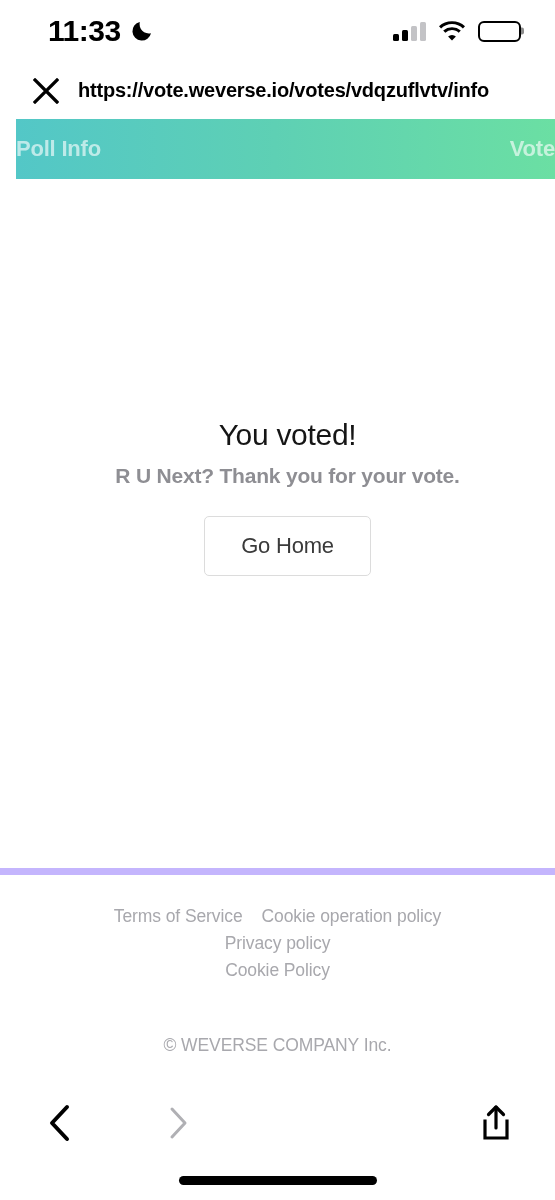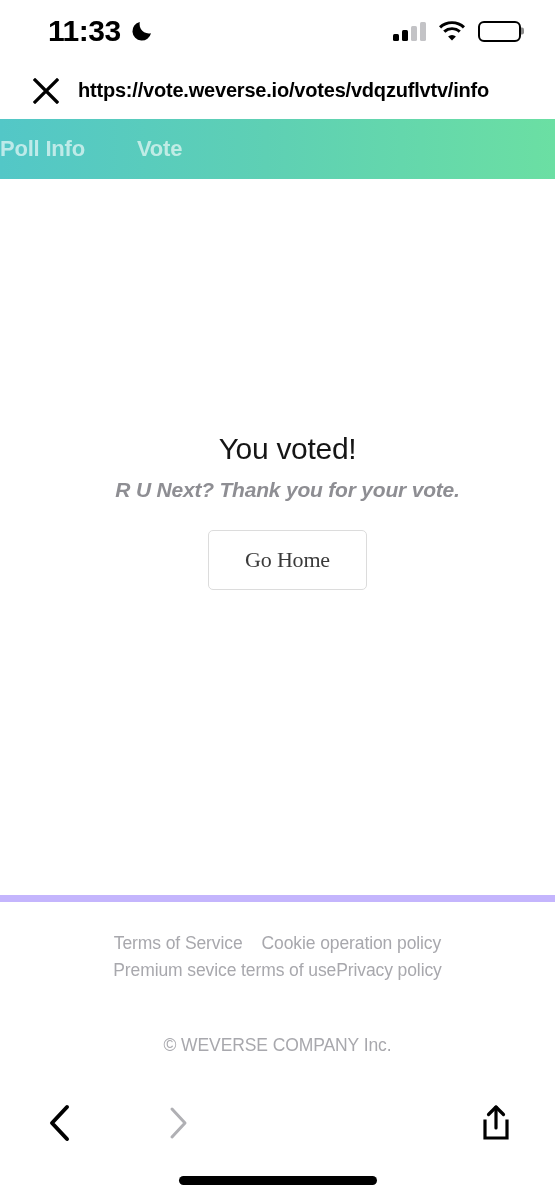--- a/index.html
+++ b/index.html
@@ -139,22 +139,23 @@
     padding-right: 40px;
   }
 
   
   .tab-header {
     height: 60px;
     flex: 0 0 60px;
     background: linear-gradient(to right, #53c7c7 0%, #5ed0b4 48%, #6bdfa3 100%);
     display: flex;
     align-items: center;
-    justify-content: flex-start;
+    justify-content: space-between;
     gap: 52px;
+    margin-left: 16px;
   }
 
   .tab {
     font-size: 22px;
     font-weight: bold;
     color: rgba(255,255,255,0.62);
     letter-spacing: -0.2px;
     cursor: pointer;
     line-height: 1;
   }
@@ -178,28 +179,27 @@
     letter-spacing: -0.3px;
     margin-bottom: 12px;
   }
 
   .voted-sub {
     font-size: 21px;
     font-weight: bold;
     color: #8e8e93;
     letter-spacing: -0.2px;
     margin-bottom: 28px;
-    font-style: italic;
   }
 
   .go-home-btn {
     border: 1.4px solid #dcdcdc;
     border-radius: 5px;
     background: #ffffff;
-    font-family: Liberation Serif, serif;
+    font-family: Liberation Sans, sans-serif;
     font-size: 22px;
     color: #3a3a3a;
     padding: 16px 36px;
     cursor: pointer;
     letter-spacing: -0.2px;
   }
 
   
   .footer {
     flex: 0 0 auto;
@@ -320,22 +320,24 @@
     <div class="voted-sub">R U Next? Thank you for your vote.</div>
     <button class="go-home-btn">Go Home</button>
   </div>
 
   <div class="footer">
     <div class="footer-row spaced">
       <span class="footer-link">Terms of Service</span>
       <span class="footer-link">Cookie operation policy</span>
     </div>
     <div class="footer-row">
-      <span class="footer-link">Premium sevice terms of use</span>
       <span class="footer-link">Privacy policy</span>
+    </div>
+    <div class="footer-row">
+      <span class="footer-link">Cookie Policy</span>
     </div>
     <div class="footer-copy">© WEVERSE COMPANY Inc.</div>
   </div>
 
   <div class="browser-toolbar">
     <div class="nav-btn">
       <svg width="24" height="38" viewBox="0 0 24 38">
         <path d="M20 3 L5 19 L20 35" stroke="#000" stroke-width="4" fill="none" stroke-linecap="round" stroke-linejoin="round"></path>
       </svg>
     </div>

